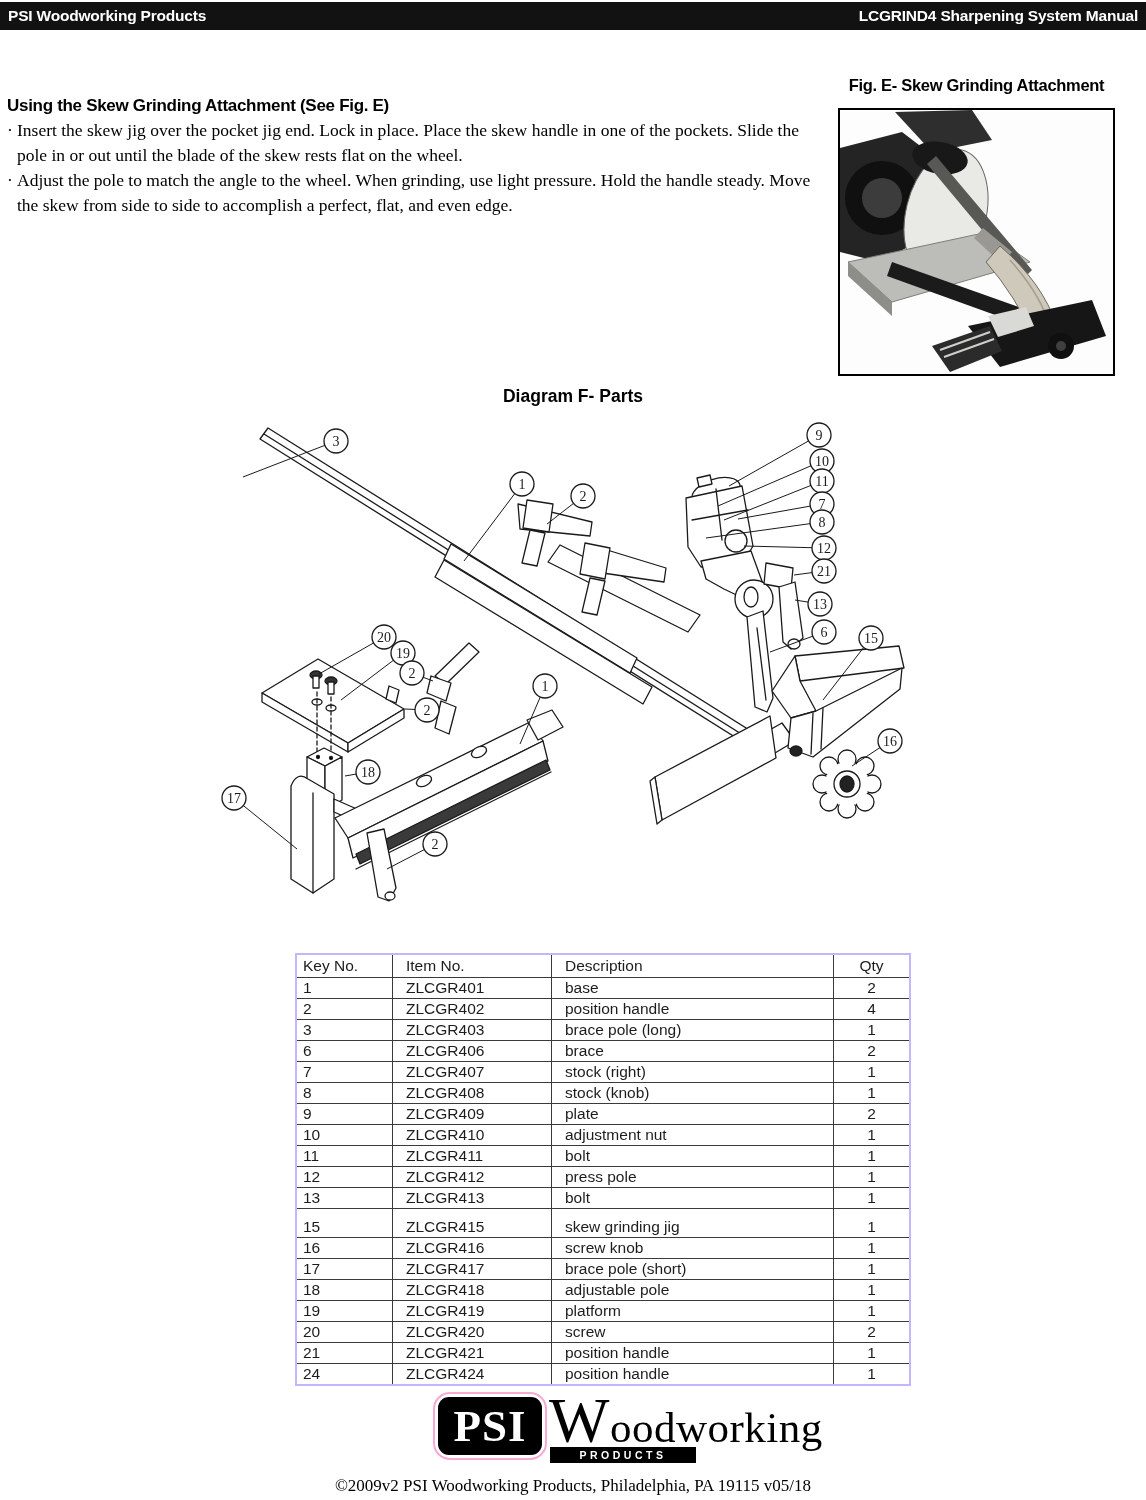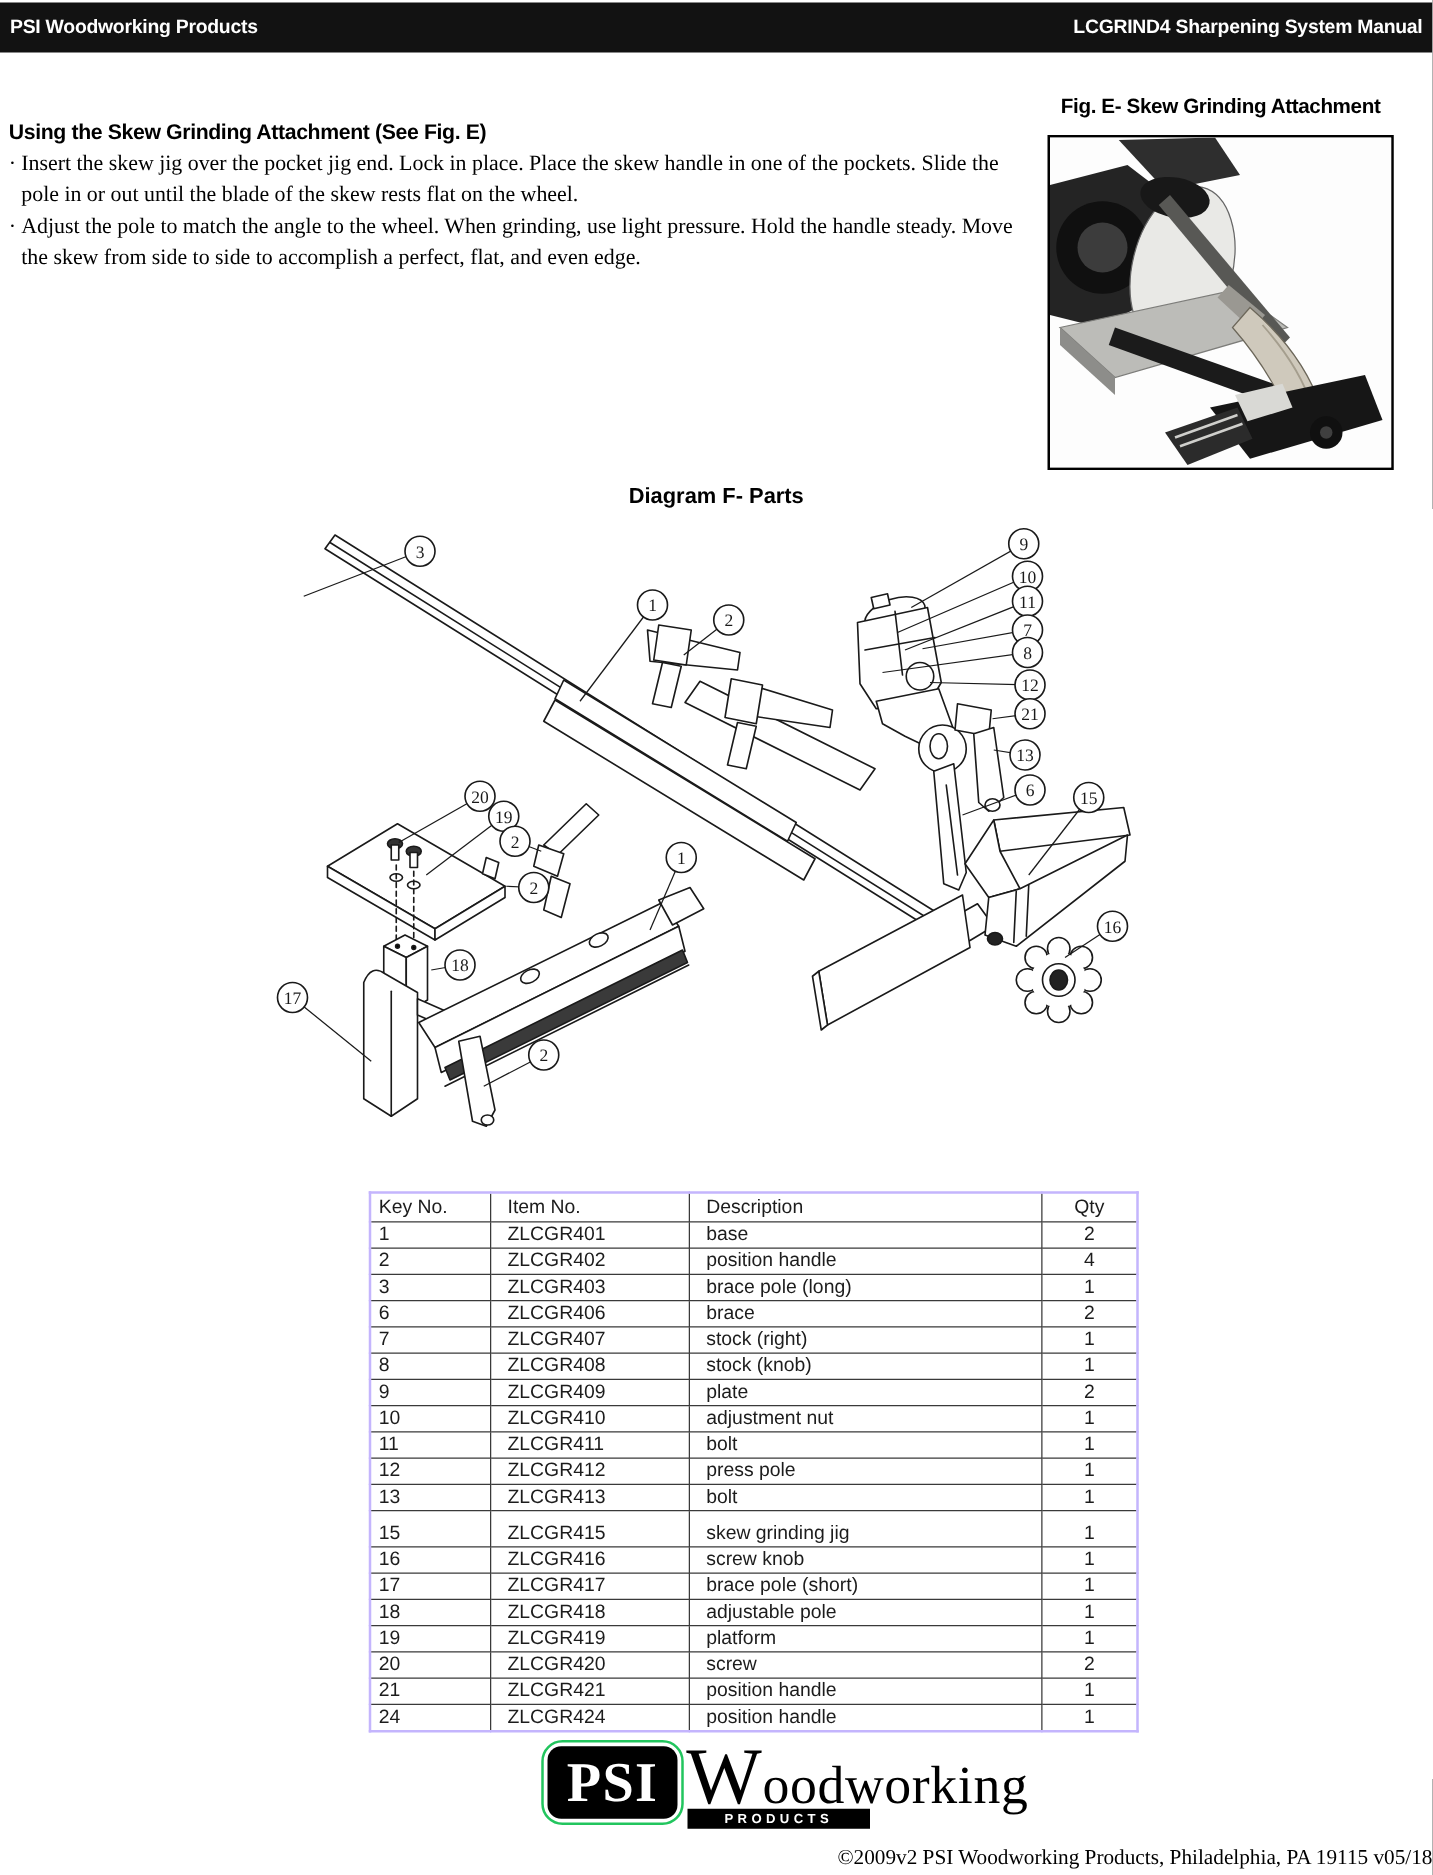--- a/index.html
+++ b/index.html
@@ -1,19 +1,19 @@
 <!DOCTYPE html>
 <html><head>
 <meta charset="utf-8">
 <style>
   html,body{margin:0;padding:0;background:#777;}
   .page{position:relative;width:1146px;height:1500px;margin:0 auto;background:#fff;
         font-family:"Liberation Sans",sans-serif;color:#000;overflow:hidden;}
   
-  .header-bar{position:absolute;top:2px;left:0;width:1146px;height:40px;background:#121212;
+  .header-bar{position:absolute;top:2px;left:0;width:1146px;height:28px;background:#121212;
               color:#fff;display:flex;justify-content:space-between;align-items:center;
               padding:0 8px;box-sizing:border-box;font-weight:bold;font-size:15.5px;letter-spacing:-0.2px;}
   
   .section-heading{position:absolute;left:7px;top:96px;font-size:17px;font-weight:bold;letter-spacing:-0.3px;}
   .bullets{position:absolute;left:7px;top:118px;width:806px;
            font-family:"Liberation Serif",serif;font-size:17.5px;line-height:25px;}
   .bullet{display:flex;}
   .bullet .dot{width:10px;flex:none;}
   .bullet .txt{flex:1;}
   
@@ -32,31 +32,31 @@
   .parts-table,.parts-table th,.parts-table td{border:1px solid #3a3a3a;}
   .parts-table{border:2px solid #c4b5fd;}
   .parts-table th{font-weight:normal;text-align:left;height:22px;padding:0 0 0 6px;}
   .parts-table td{height:20px;padding:0 0 0 6px;overflow:hidden;white-space:nowrap;}
   .parts-table th.c-qty,.parts-table td.c-qty{text-align:center;padding:0;}
   .parts-table th.c-item,.parts-table td.c-item,
   .parts-table th.c-desc,.parts-table td.c-desc{padding-left:13px;}
   .parts-table tr.row-tall td{height:27px;vertical-align:bottom;padding-bottom:1px;}
   
   .psi-box{position:absolute;left:433px;top:1392px;width:114px;height:68px;box-sizing:border-box;
-           border:2px solid #22c55e;border-radius:17px;background:#fff;padding:3px;}
+           border:2px solid #f9a8d4;border-radius:17px;background:#fff;padding:3px;}
   .psi-inner{width:100%;height:100%;background:#000;border-radius:11px;display:flex;
              align-items:center;justify-content:center;color:#fff;
              font-family:"Liberation Serif",serif;font-weight:bold;font-size:45px;letter-spacing:1px;}
   .woodworking{position:absolute;left:549px;top:1398px;font-family:"Liberation Serif",serif;
                font-size:43px;line-height:46px;letter-spacing:0.5px;}
   .woodworking::first-letter{font-size:64px;}
   .products-bar{position:absolute;left:550px;top:1447px;width:146px;height:16px;background:#000;
                 color:#fff;display:flex;align-items:center;justify-content:center;
                 font-size:10.5px;font-weight:bold;letter-spacing:3.5px;}
-  .copyright{position:absolute;left:0;top:1476px;width:1146px;text-align:right;
+  .copyright{position:absolute;left:0;top:1476px;width:1146px;text-align:center;
              font-family:"Liberation Serif",serif;font-size:17px;}
 </style>
 </head>
 <body>
 
 <div class="page">
 
   <div class="header-bar">
     <span>PSI Woodworking Products</span>
     <span>LCGRIND4 Sharpening System Manual</span>

